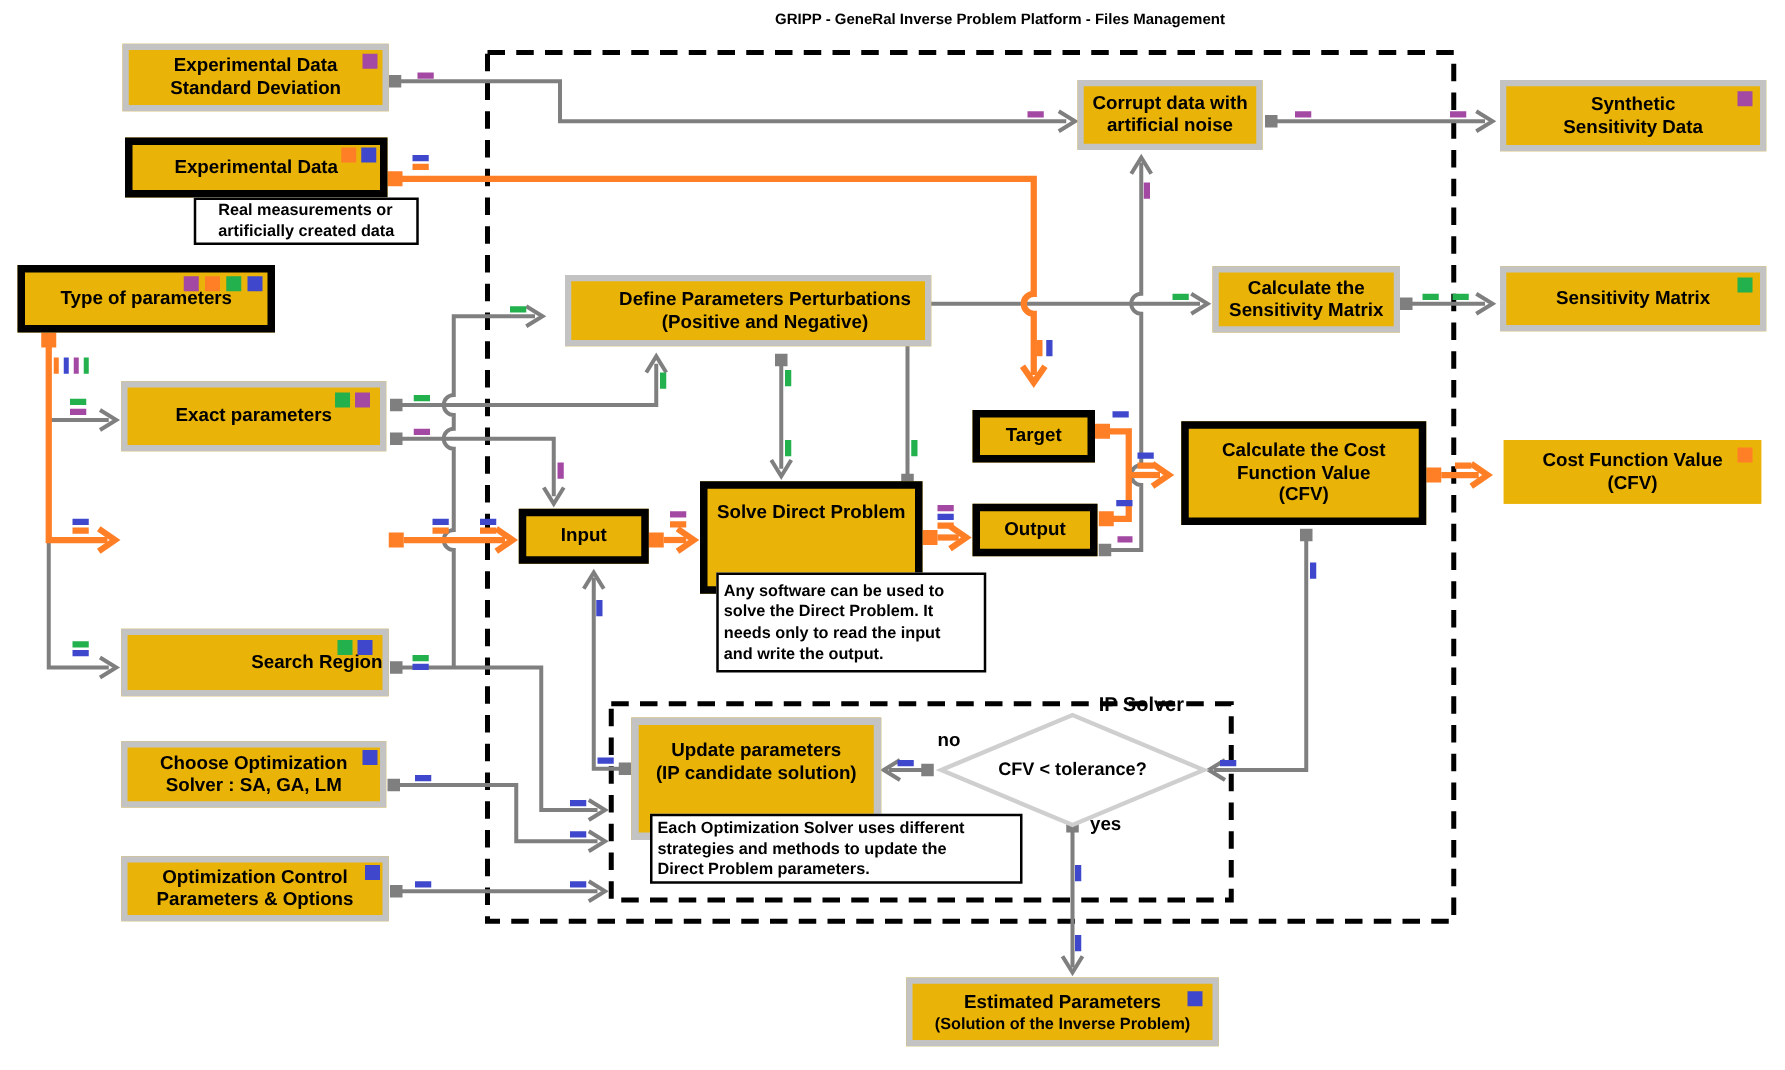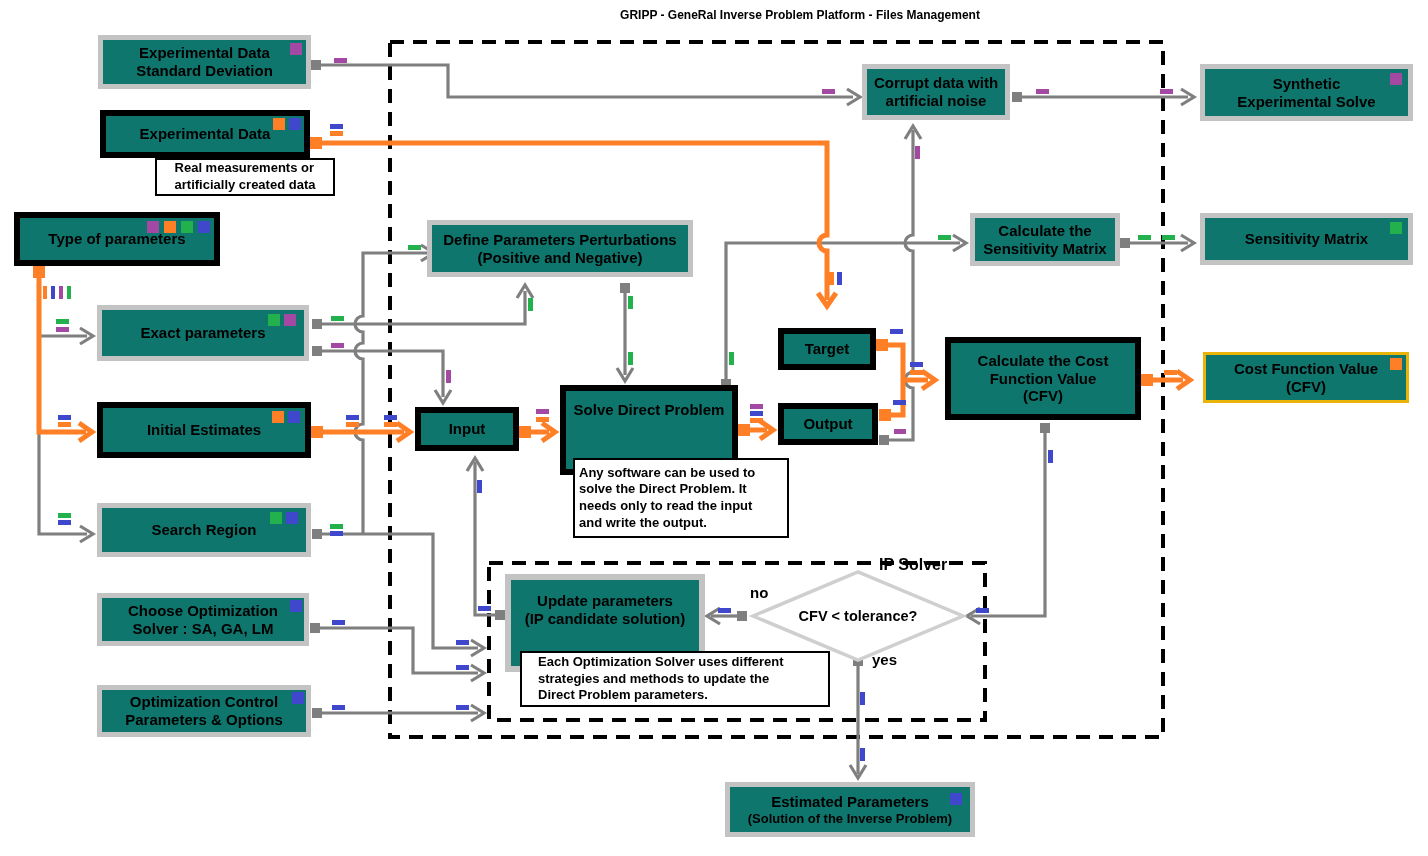--- a/index.html
+++ b/index.html
@@ -1,19 +1,19 @@
 <!DOCTYPE html>
 <html><head>
 <meta charset="utf-8">
 <style>
   html,body{margin:0;padding:0;background:#fff;}
   #canvas{position:relative;width:1428px;height:856px;background:#fff;overflow:hidden;
           font-family:"Liberation Sans",sans-serif;}
   svg.wires{position:absolute;left:0;top:0;}
-  .box{position:absolute;background:#0f766e;display:flex;align-items:center;justify-content:center;
+  .box{position:absolute;background:#eab308;display:flex;align-items:center;justify-content:center;
        text-align:center;font-weight:bold;color:#000;font-size:15px;line-height:1.18;}
   .box .lbl{white-space:pre-line;}
   .b-gray{border:5px solid #c3c3c3;}
   .b-black{border:6px solid #000;}
   .b-orange{border:3px solid #eab308;}
   .note{position:absolute;background:#fff;border:2px solid #000;font-weight:bold;color:#000;
         font-size:13px;line-height:1.28;display:flex;align-items:center;justify-content:center;}
   .note .lbl{white-space:pre-line;}
   .mrow{position:absolute;top:3px;right:4px;display:flex;gap:4px;}
   .mk{width:12px;height:12px;display:inline-block;}
@@ -298,29 +298,22 @@
   </div>
 
   <div class="box b-gray" style="left:97px;top:305px;width:202px;height:46px;">
     <span class="lbl">Exact parameters</span>
     <span class="mrow" style="top:4px;right:8px;">
         <span class="mk" style="background: rgb(34, 177, 76);"></span>
         <span class="mk" style="background: rgb(163, 73, 164);"></span>
       </span>
   </div>
 
-  <div class="box b-black" style="left:97px;top:402px;width:202px;height:44px;">
-    <span class="lbl">Initial Estimates</span>
-    <span class="mrow" style="top:3px;right:5px;">
-        <span class="mk" style="background: rgb(255, 127, 39);"></span>
-        <span class="mk" style="background: rgb(63, 72, 204);"></span>
-      </span>
-  </div>
-
-  <div class="box b-gray" style="left:97px;top:503px;width:204px;height:44px;">
+
+  <div class="box b-gray" style="left:97px;top:503px;width:204px;height:44px;justify-content:flex-end;">
     <span class="lbl">Search Region</span>
     <span class="mrow" style="top:4px;right:8px;">
         <span class="mk" style="background: rgb(34, 177, 76);"></span>
         <span class="mk" style="background: rgb(63, 72, 204);"></span>
       </span>
   </div>
 
   <div class="box b-gray" style="left:97px;top:593px;width:202px;height:43px;">
     <span class="lbl">Choose Optimization
 Solver : SA, GA, LM</span>
@@ -330,21 +323,21 @@
   </div>
 
   <div class="box b-gray" style="left:97px;top:685px;width:204px;height:42px;">
     <span class="lbl">Optimization Control
 Parameters &amp; Options</span>
     <span class="mrow" style="top:2px;right:2px;">
         <span class="mk" style="background: rgb(63, 72, 204);"></span>
       </span>
   </div>
 
-  <div class="box b-gray" style="left:427px;top:220px;width:256px;height:47px;">
+  <div class="box b-gray" style="left:452px;top:220px;width:256px;height:47px;padding-left:27px;">
     <span class="lbl">Define Parameters Perturbations
 (Positive and Negative)</span>
   </div>
 
   <div class="box b-black" style="left:415px;top:407px;width:92px;height:32px;">
     <span class="lbl">Input</span>
   </div>
 
   <div class="box b-black" style="left:560px;top:385px;width:166px;height:68px;align-items:flex-start;padding-top:10px;">
     <span class="lbl">Solve Direct Problem</span>
@@ -369,21 +362,21 @@
   </div>
 
   <div class="box b-black" style="left:945px;top:337px;width:184px;height:71px;">
     <span class="lbl">Calculate the Cost
 Function Value
 (CFV)</span>
   </div>
 
   <div class="box b-gray" style="left:1200px;top:64px;width:203px;height:47px;">
     <span class="lbl">Synthetic
-Experimental Solve</span>
+Sensitivity Data</span>
     <span class="mrow" style="top:4px;right:6px;">
         <span class="mk" style="background: rgb(163, 73, 164);"></span>
       </span>
   </div>
 
   <div class="box b-gray" style="left:1200px;top:213px;width:203px;height:42px;">
     <span class="lbl">Sensitivity Matrix</span>
     <span class="mrow" style="top:4px;right:6px;">
         <span class="mk" style="background: rgb(34, 177, 76);"></span>
       </span>
@@ -415,21 +408,21 @@
 solve the Direct Problem. It
 needs only to read the input
 and write the output.</span>
   </div>
 
   <div class="note" style="left:155px;top:158px;width:176px;height:34px;">
     <span class="lbl">Real measurements or
 artificially created data</span>
   </div>
 
-  <div class="note" style="left:520px;top:651px;width:290px;height:52px;justify-content:flex-start;padding-left:16px;text-align:left;">
+  <div class="note" style="left:520px;top:651px;width:290px;height:52px;justify-content:flex-start;padding-left:4px;text-align:left;">
     <span class="lbl">Each Optimization Solver uses different
 strategies and methods to update the
 Direct Problem parameters.</span>
   </div>
 
   <div class="flabel" style="left:773px;top:608px;width:170px;text-align:center;font-size:14.5px;">CFV &lt; tolerance?</div>
 
   <div class="flabel" style="left:879px;top:536px;font-size:16px;margin-top:20px;">IP Solver</div>
   <div class="flabel" style="left:750px;top:584px;font-size:15px;">no</div>
   <div class="flabel" style="left:872px;top:651px;font-size:15px;">yes</div>

